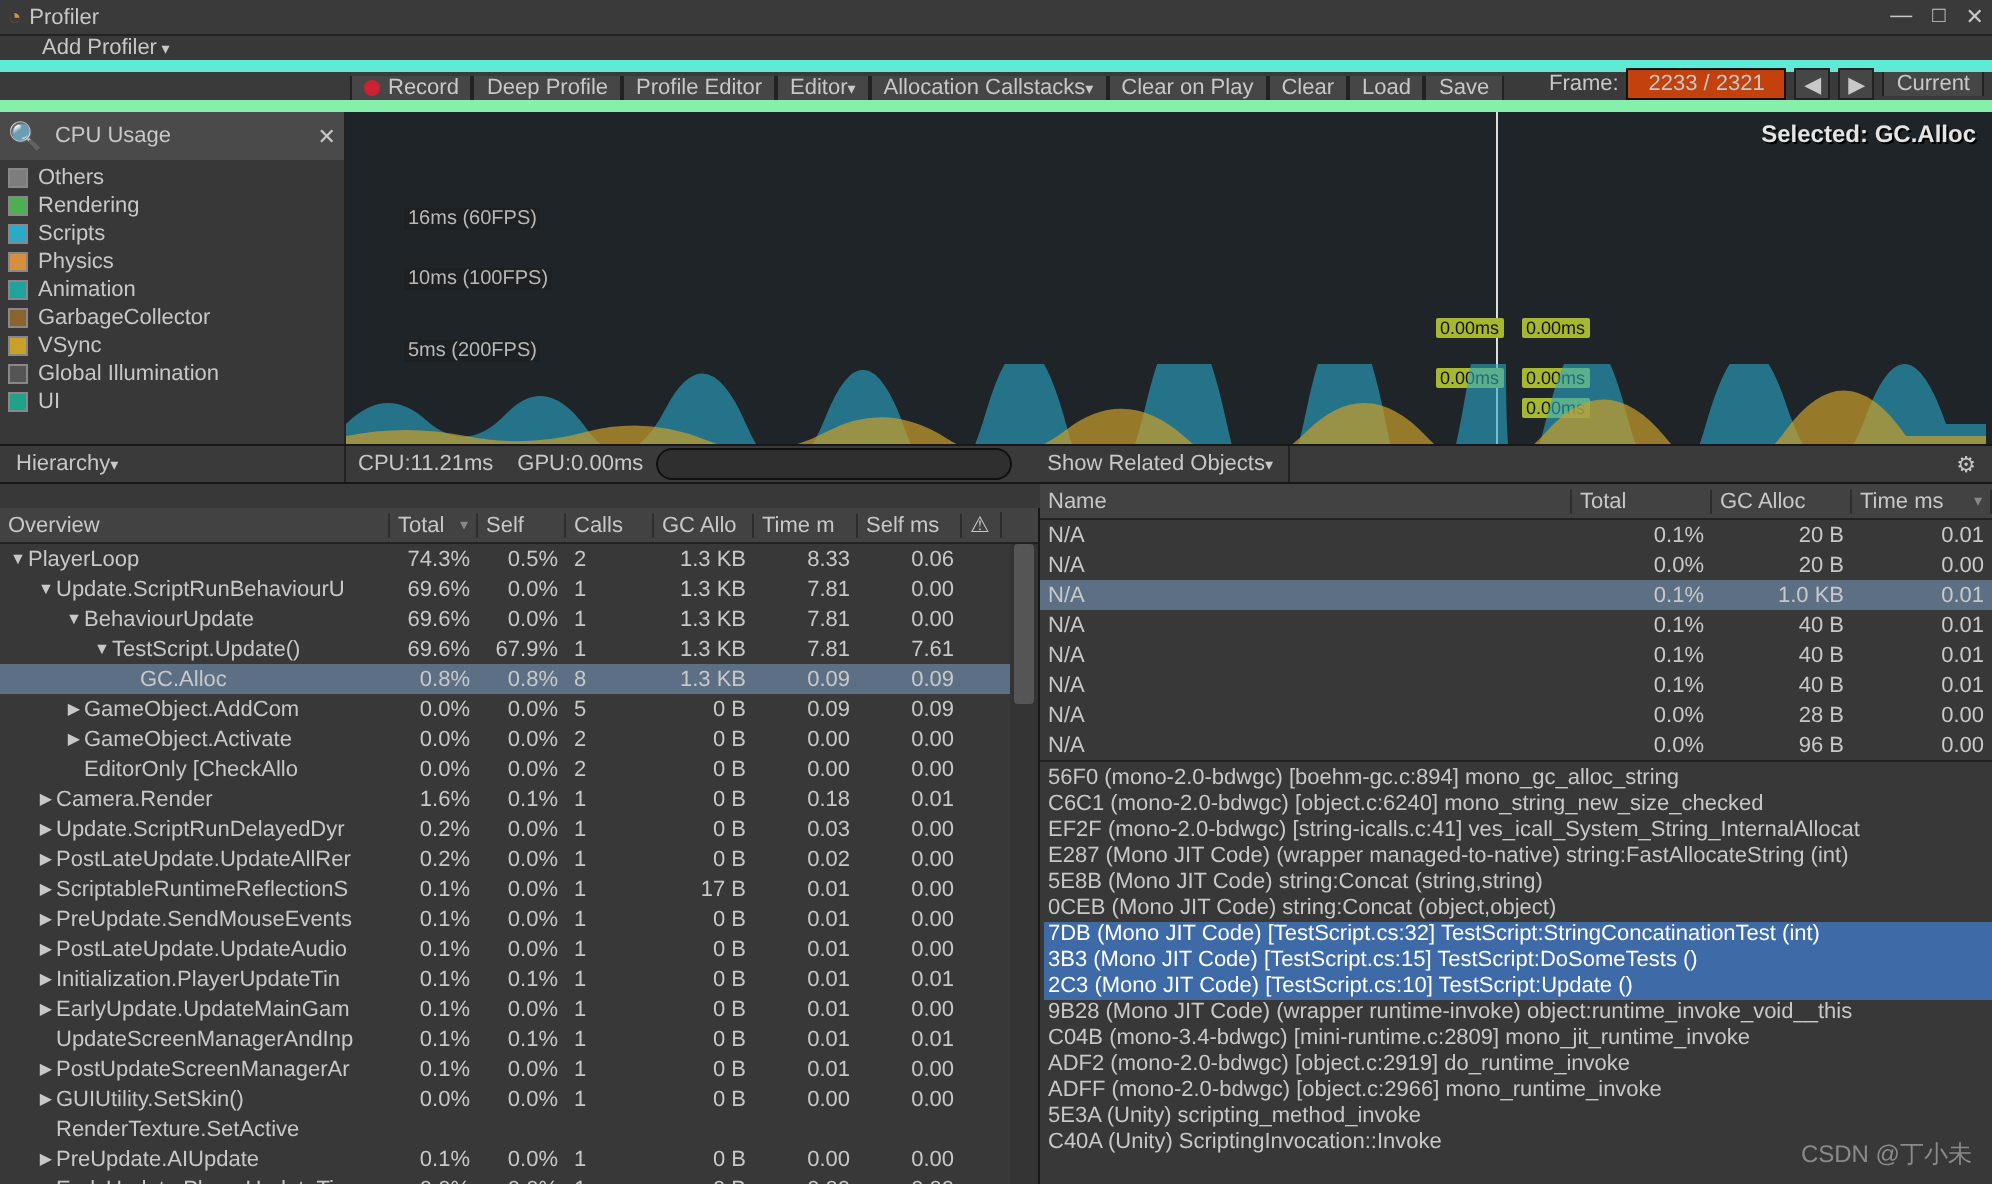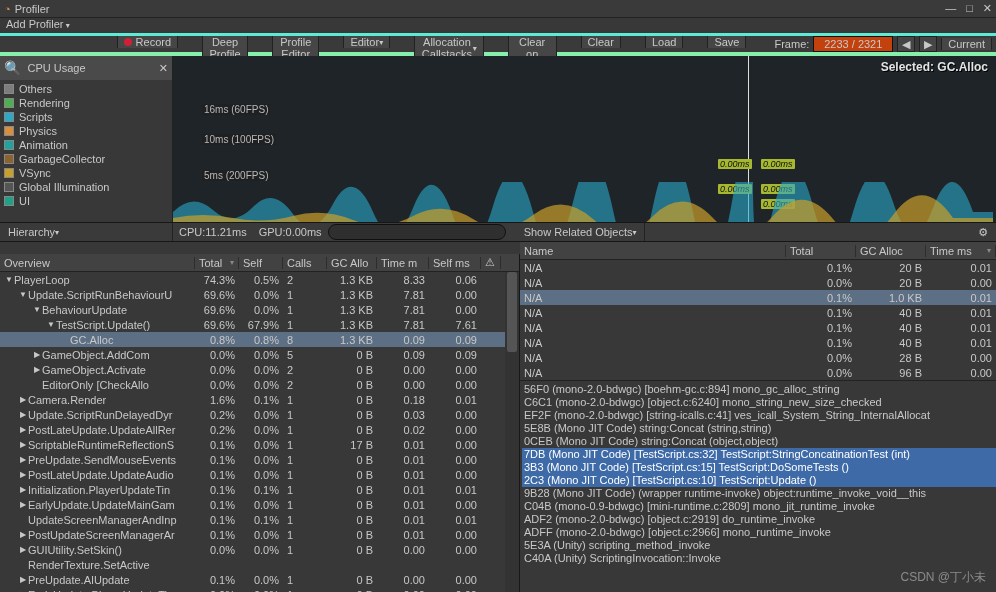--- a/index.html
+++ b/index.html
@@ -3,25 +3,25 @@
 <meta charset="utf-8">
 <style>
 * { margin: 0; padding: 0; box-sizing: border-box; font-family: Arial, sans-serif; font-size: 11px; }
 body { background: #383838; color: #c8c8c8; width: 996px; height: 592px; overflow: hidden; position: relative; }
 
 
 .title-bar { height: 18px; display: flex; align-items: center; padding: 0 4px; border-bottom: 1px solid #222; background: #3a3a3a; }
 .title-bar .icon-prof { color: #d98e3e; margin-right: 4px; font-size: 11px; }
 .window-btns { margin-left: auto; display: flex; gap: 10px; font-size: 10px; }
 
-.menu-bar { height: 18px; display: flex; align-items: flex-start; border-bottom: 3px solid #5eead4; }
+.menu-bar { height: 18px; display: flex; align-items: flex-end; border-bottom: 6px solid #5eead4; padding-left: 15px; }
 .menu-bar .add-prof { padding: 0 6px; cursor: pointer; }
 .menu-bar .add-prof::after { content: " ▾"; font-size: 8px; }
 
-.toolbar { height: 20px; display: flex; align-items: flex-start; border-bottom: 4px solid #86efac; background: #3a3a3a; gap: 24px; }
+.toolbar { height: 20px; display: flex; align-items: flex-end; border-bottom: 6px solid #86efac; background: #3a3a3a; }
 .toolbar .spacer-left { width: 175px; }
 .toolbar button, .toolbar .tbitem { background: #464646; border: 1px solid #222; border-top: none; border-bottom: none; color: #c8c8c8; padding: 0 6px; display: flex; align-items: center; cursor: pointer; font-size: 11px; }
 .rec-dot { width: 8px; height: 8px; border-radius: 50%; background: #c23; display:inline-block; margin-right:4px; }
 .toolbar .dd::after { content: " ▾"; font-size: 8px; }
 .frame-box { margin-left: auto; display: flex; align-items: center; gap: 4px; padding: 0 4px; }
 .frame-box input { width: 80px; background: #c2410c; border: 1px solid #111; color: #c8c8c8; padding: 1px 3px; font-size: 11px; text-align: center; }
 .arrow-btn { background: #464646; border: 1px solid #222; color: #c8c8c8; width: 18px; height: 16px; display:flex; align-items:center; justify-content:center; cursor:pointer; }
 
 
 .mid { display: flex; height: 166px; }
@@ -31,21 +31,21 @@
 .close-x { margin-left: auto; font-size: 11px; cursor: pointer; }
 .sb-list { padding: 2px 4px; }
 .sb-item { display: flex; align-items: center; padding: 1px 0; font-size: 11px; }
 .sq { width: 10px; height: 10px; border: 1px solid #888; margin-right: 5px; }
 
 .graph { flex: 1; background: #1f2428; position: relative; overflow: hidden; }
 .sel-label { position: absolute; top: 4px; right: 8px; font-weight: bold; color: #e4e4e4; text-shadow: 1px 1px 0 #000; font-size: 12px; }
 .guide { position: absolute; left: 4px; color: #b8b8b8; font-size: 10px; background: rgba(30,30,30,0.6); padding: 0 2px; margin-left: 25px; }
 .g1 { top: 48px; } .g2 { top: 78px; } .g3 { top: 114px; }
 .vbar { position: absolute; top: 0; bottom: 0; width: 1px; background: #ddd; left: 575px; }
-.time-tag { position: absolute; font-size: 9px; background: #a6b82f; color: #111; padding: 0 2px; border-radius: 1px; font-style: italic; }
+.time-tag { position: absolute; font-size: 9px; background: #a6b82f; color: #111; padding: 0 2px; border-radius: 1px; }
 .wave { position: absolute; bottom: 0; left: 0; right: 0; height: 40px; }
 
 
 .detail-bar { height: 20px; display: flex; align-items: center; border-top: 1px solid #171717; border-bottom: 1px solid #171717; background: #3a3a3a; }
 .detail-bar .sel { padding: 0 8px; border-right: 1px solid #222; height: 100%; display: flex; align-items: center; cursor: pointer; }
 .detail-bar .sel::after { content: " ▾"; font-size: 8px; }
 .detail-bar .stat { padding: 0 6px; }
 .detail-bar .srch { flex: 0 0 178px; }
 .detail-bar .srch input { width: 100%; background: #2f2f2f; border: 1px solid #111; border-radius: 8px; color: #c8c8c8; padding: 1px 6px; font-size: 11px; }
 .gear { margin-left: auto; padding: 0 8px; cursor: pointer; }
@@ -558,27 +558,28 @@
     <div class="cell rc0">N/A</div>
     <div class="cell rc1">0.0%</div>
     <div class="cell rc2">96 B</div>
     <div class="cell rc3">0.00</div>
         </div>
       </div>
     <div class="stack" id="stack">
         <div class="ln">56F0 (mono-2.0-bdwgc) [boehm-gc.c:894] mono_gc_alloc_string</div>
         <div class="ln">C6C1 (mono-2.0-bdwgc) [object.c:6240] mono_string_new_size_checked</div>
         <div class="ln">EF2F (mono-2.0-bdwgc) [string-icalls.c:41] ves_icall_System_String_InternalAllocat</div>
+        <div class="ln">E287 (Mono JIT Code) (wrapper managed-to-native) string:FastAllocateString (int)</div>
         <div class="ln">5E8B (Mono JIT Code) string:Concat (string,string)</div>
         <div class="ln">0CEB (Mono JIT Code) string:Concat (object,object)</div>
         <div class="ln hl">7DB (Mono JIT Code) [TestScript.cs:32] TestScript:StringConcatinationTest (int)</div>
         <div class="ln hl">3B3 (Mono JIT Code) [TestScript.cs:15] TestScript:DoSomeTests ()</div>
         <div class="ln hl">2C3 (Mono JIT Code) [TestScript.cs:10] TestScript:Update ()</div>
         <div class="ln">9B28 (Mono JIT Code) (wrapper runtime-invoke) object:runtime_invoke_void__this</div>
-        <div class="ln">C04B (mono-0.9-bdwgc) [mini-runtime.c:2809] mono_jit_runtime_invoke</div>
+        <div class="ln">C04B (mono-3.4-bdwgc) [mini-runtime.c:2809] mono_jit_runtime_invoke</div>
         <div class="ln">ADF2 (mono-2.0-bdwgc) [object.c:2919] do_runtime_invoke</div>
         <div class="ln">ADFF (mono-2.0-bdwgc) [object.c:2966] mono_runtime_invoke</div>
         <div class="ln">5E3A (Unity) scripting_method_invoke</div>
         <div class="ln">C40A (Unity) ScriptingInvocation::Invoke</div>
       </div>
   </div>
 </div>
 
 <div class="watermark">CSDN @丁小未</div>
 

